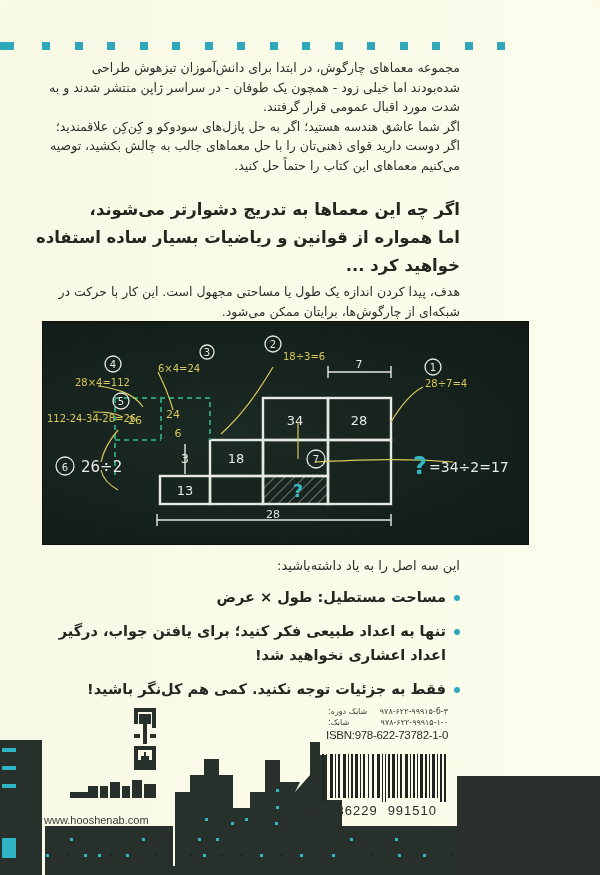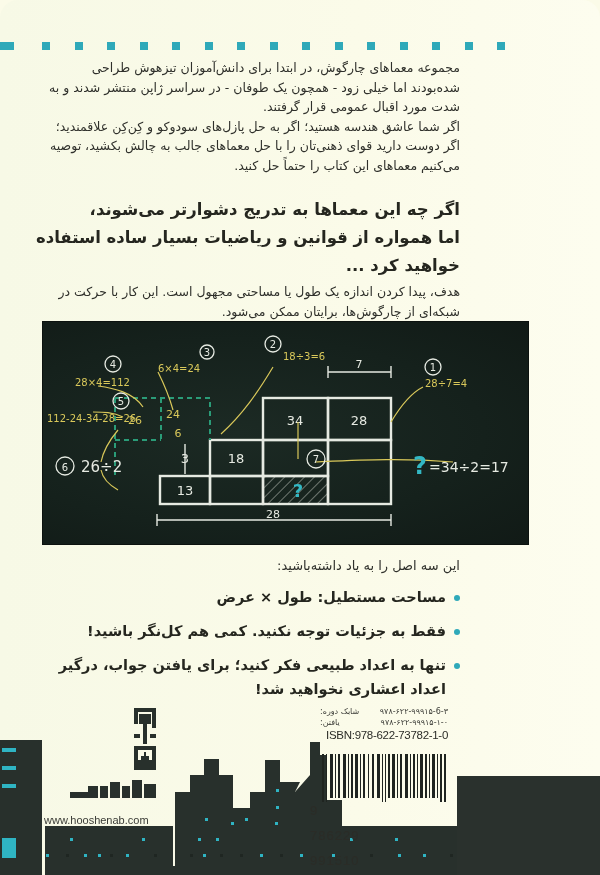--- a/index.html
+++ b/index.html
@@ -37,24 +37,24 @@
     .rules li { position: relative; padding-right: 16px; font-size: 14.5px; font-weight: bold; line-height: 24px; color: #25261f; margin-bottom: 10px; }
     .rules li .bullet { position: absolute; right: 2px; top: 10px; width: 6px; height: 6px; border-radius: 50%; background: #2fa9b9; }
 
     
     .logo { position: absolute; left: 126px; top: 706px; width: 30px; height: 66px; }
     .logo-word { position: absolute; left: 70px; top: 780px; width: 86px; height: 22px; }
     .url { position: absolute; left: 44px; top: 814px; font-family: Liberation Sans, sans-serif; font-size: 11px; color: #3a3b36; }
 
     
     .isbn { position: absolute; left: 320px; top: 706px; width: 128px; }
-    .isbn .line { font-size: 8px; line-height: 11px; color: #3b3c37; direction: rtl; text-align: left; display: flex; justify-content: space-between; flex-direction: row-reverse; }
+    .isbn .line { font-size: 8px; line-height: 11px; color: #3b3c37; direction: rtl; text-align: left; display: flex; justify-content: space-between; flex-direction: row-reverse; margin-left: 8px; }
     .isbn .isbn-main { font-family: "Liberation Sans", sans-serif; font-size: 11.5px; letter-spacing: -0.3px; color: #2b2c27; margin-top: 1px; text-align: right; }
     .barcode { position: absolute; left: 322px; top: 754px; width: 124px; height: 48px; }
-    .barcode-digits { position: absolute; left: 310px; top: 803px; width: 140px; font-family: "Liberation Sans", sans-serif; font-size: 13px; color: #2b2c27; letter-spacing: 1px; display: flex; gap: 10px; flex-direction: column; }
+    .barcode-digits { position: absolute; left: 310px; top: 803px; width: 140px; font-family: "Liberation Sans", sans-serif; font-size: 13px; color: #2b2c27; letter-spacing: 1px; display: flex; gap: 10px; }
 
     .skyline { position: absolute; left: 0; top: 740px; width: 600px; height: 135px; }
     .right-block { position: absolute; left: 457px; top: 776px; width: 143px; height: 99px; background: #2a312d; }
   </style>
 </head>
 <body>
 
 <div class="page">
 
   <div class="dot-rule">
@@ -183,22 +183,22 @@
       </g>
       <text x="38" y="150" fill="#e6eae2" font-family="DejaVu Sans, sans-serif" font-size="15">26÷2</text>
       <text x="370" y="152" fill="#33b8c4" font-family="DejaVu Sans, sans-serif" font-size="24" font-weight="bold">?</text>
       <text x="386" y="150" fill="#e6eae2" font-family="DejaVu Sans, sans-serif" font-size="14">=34÷2=17</text>
     </svg>
   </div>
 
   <div class="rules-intro">این سه اصل را به یاد داشته‌باشید:</div>
   <ul class="rules">
     <li><span class="bullet"></span><span>مساحت مستطیل: طول × عرض</span></li>
+    <li><span class="bullet"></span><span>تنها به اعداد طبیعی فکر کنید؛ برای یافتن جواب، درگیر اعداد اعشاری نخواهید شد!</span></li>
     <li><span class="bullet"></span><span>فقط به جزئیات توجه نکنید. کمی هم کل‌نگر باشید!</span></li>
-    <li><span class="bullet"></span><span>تنها به اعداد طبیعی فکر کنید؛ برای یافتن جواب، درگیر اعداد اعشاری نخواهید شد!</span></li>
   </ul>
 
   <svg class="skyline" width="600" height="135" viewBox="0 740 600 135">
     <g fill="#28302c">
       <rect x="0" y="690" width="42" height="185"></rect>
       <path d="M45 866 V826 H173 V866 Z"></path>
       <path d="M175 875 V792 H190 V775 H204 V759 H219 V775 H233 V808 H250 V792 H265 V775 H280 V782 H295 V792 H310 V775 H326 V800 H342 V826 H600 V875 Z"></path>
       <path d="M250 782 H265 V760 H280 V782 Z"></path>
       <path d="M295 792 V782 H300 V782 Z"></path>
       <path d="M295 792 H310 V742 H320 V755 H326 V775 H310 Z"></path>
@@ -278,21 +278,21 @@
     </g>
   </svg>
   <div class="url">www.hooshenab.com</div>
 
   <div class="isbn">
     <div class="line">
       <span>شابک دوره:</span>
       <span>۹۷۸-۶۲۲-۹۹۹۱۵-6-۳</span>
     </div>
     <div class="line">
-      <span>یافتن:</span>
+      <span>شابک:</span>
       <span>۹۷۸-۶۲۲-۹۹۹۱۵-۱-۰</span>
     </div>
     <div class="isbn-main">ISBN:978-622-73782-1-0</div>
   </div>
   <svg class="barcode" viewBox="0 0 124 48">
     <g fill="#1f2420">
       <rect x="0" y="0" width="2" height="48"></rect>
         <rect x="4" y="0" width="1" height="48"></rect>
       <rect x="8" y="0" width="3" height="44"></rect>
         <rect x="13" y="0" width="1" height="44"></rect>

